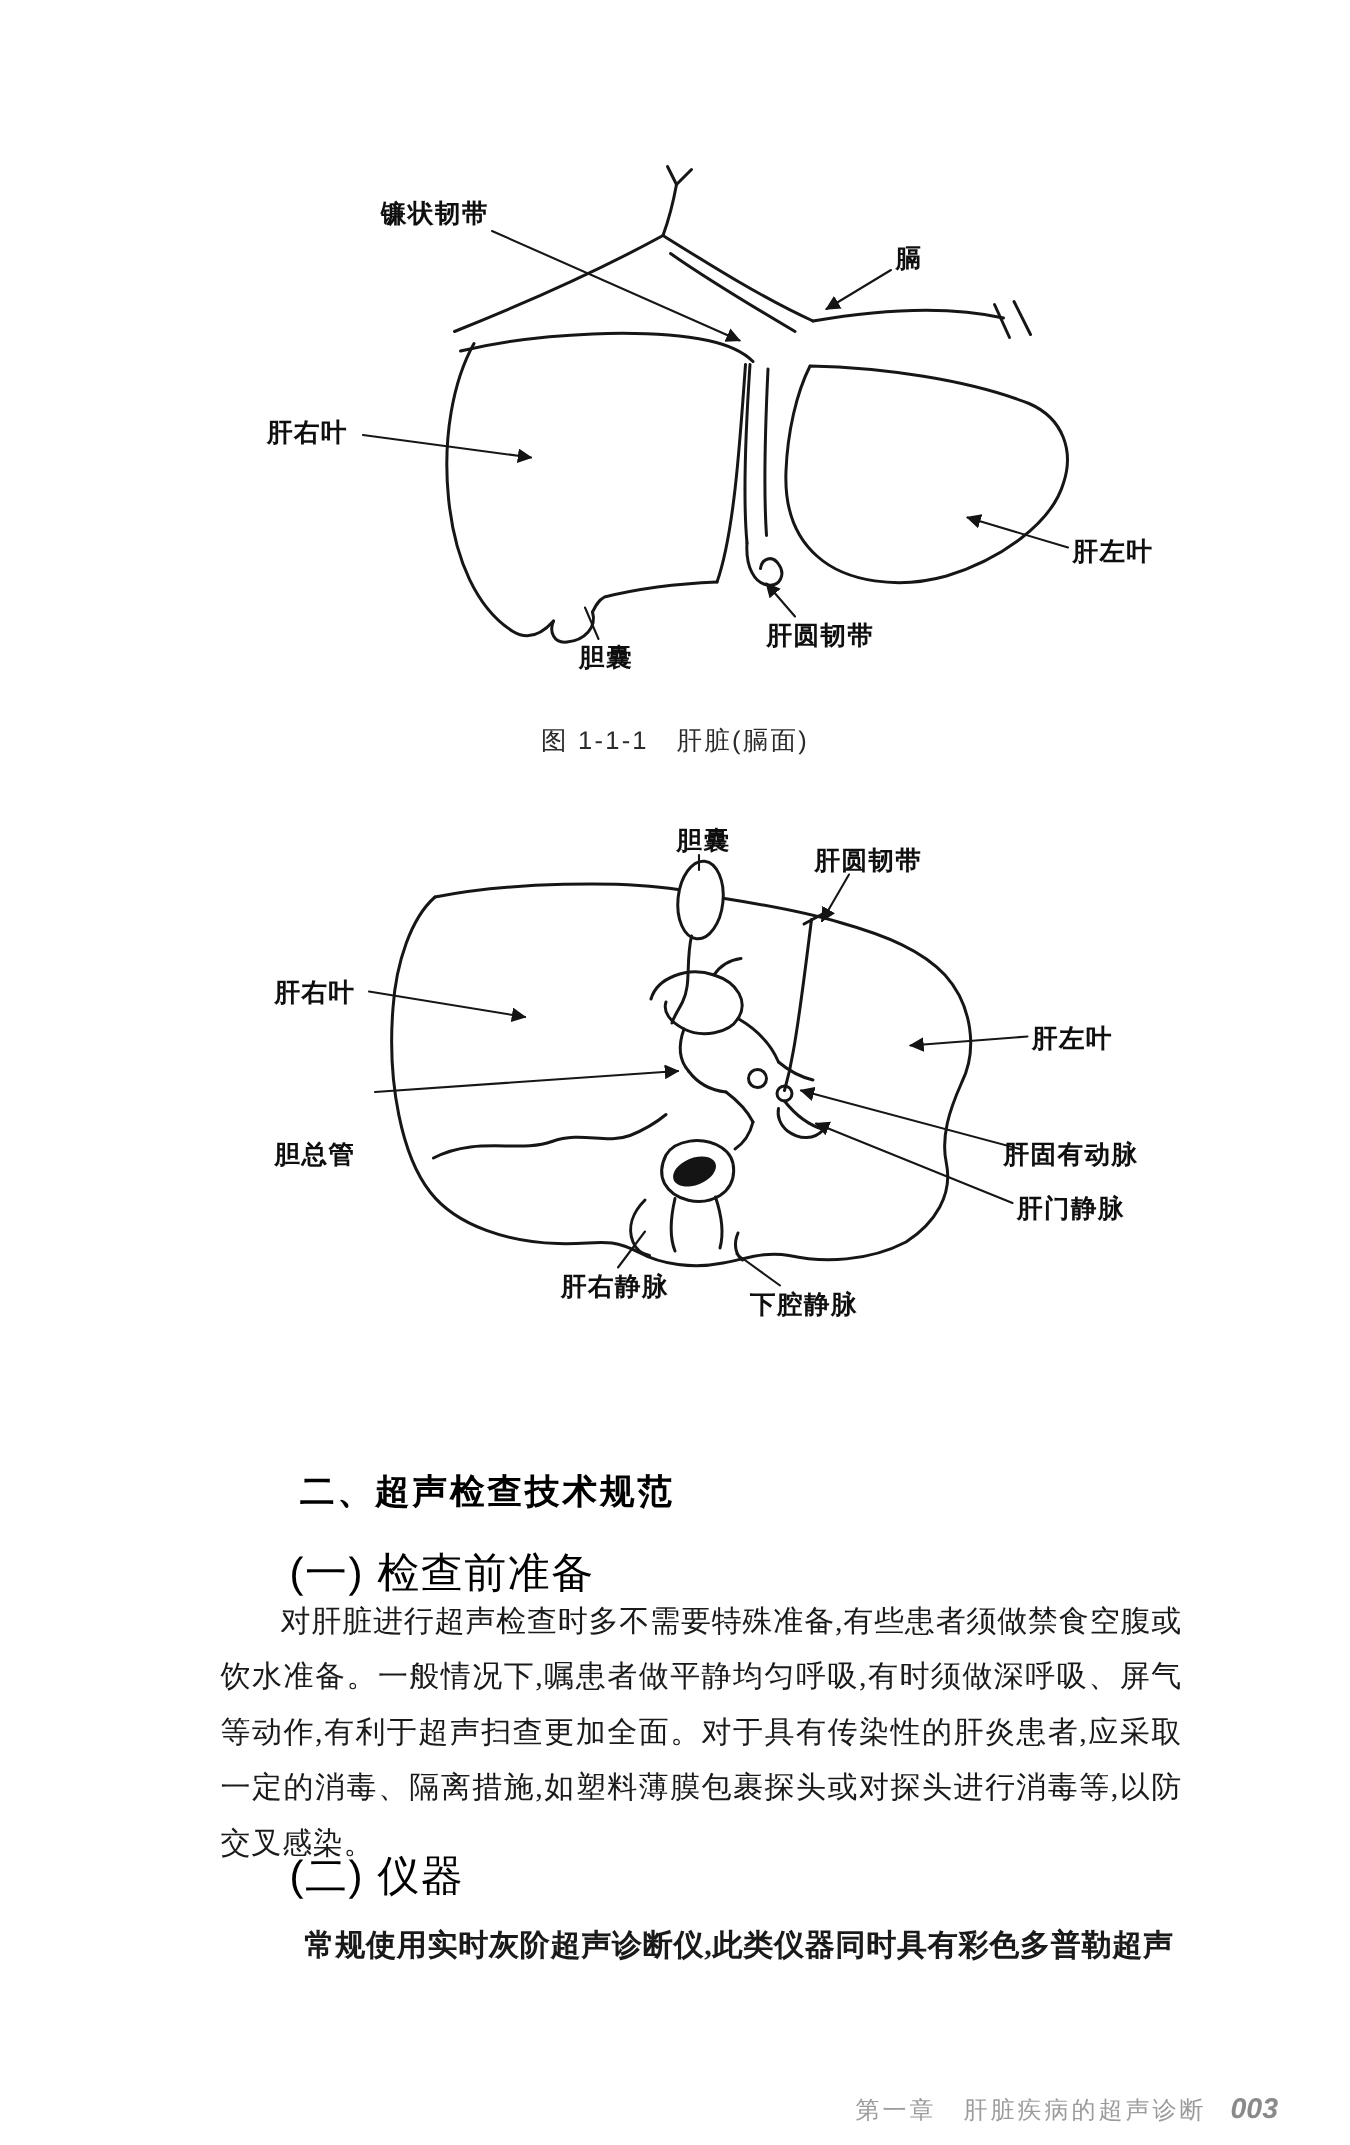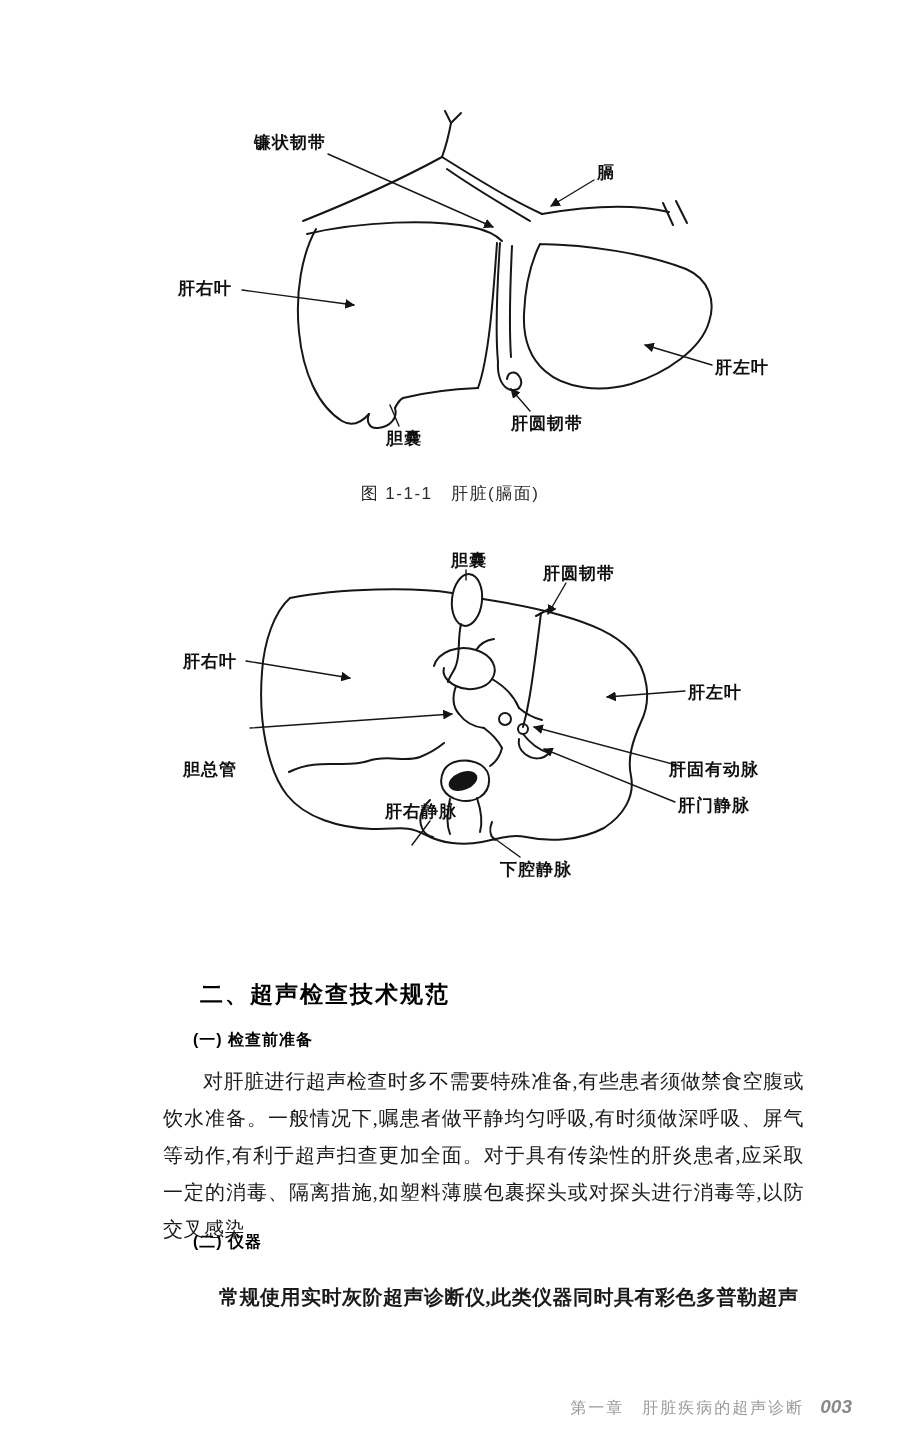--- a/index.html
+++ b/index.html
@@ -49,29 +49,29 @@
     top: 979px;
     font-size: 23px;
     font-weight: bold;
     letter-spacing: 2px;
     color: #000;
     font-family: "Liberation Sans", sans-serif;
   }
   .subheading {
     position: absolute;
     left: 193px;
-    font-size: 16px;
-    font-weight: bold;
+    font-size: 28px;
+    font-weight: normal;
     letter-spacing: 1px;
     color: #000;
     font-family: "Liberation Sans", sans-serif;
   }
   .para {
     position: absolute;
-    left: 163px;
+    left: 147px;
     width: 641px;
     font-size: 20px;
     line-height: 37px;
     text-align: justify;
     text-indent: 2em;
     letter-spacing: 0.5px;
     color: #1a1a1a;
     font-family: "Liberation Serif", serif;
   }
   .footer {
@@ -193,21 +193,21 @@
 
   <div class="caption" style="top:482px;">图 1-1-1　肝脏(膈面)</div>
 
   <div class="fig-label" style="left:451px; top:549px;">胆囊</div>
   <div class="fig-label" style="left:543px; top:562px;">肝圆韧带</div>
   <div class="fig-label" style="left:183px; top:650px;">肝右叶</div>
   <div class="fig-label" style="left:688px; top:681px;">肝左叶</div>
   <div class="fig-label" style="left:183px; top:718px;margin-top:40px;">胆总管</div>
   <div class="fig-label" style="left:669px; top:758px;">肝固有动脉</div>
   <div class="fig-label" style="left:678px; top:794px;">肝门静脉</div>
-  <div class="fig-label" style="left:374px; top:800px;margin-left:11px;">肝右静脉</div>
+  <div class="fig-label" style="left:374px; top:846px;">肝右静脉</div>
   <div class="fig-label" style="left:500px; top:858px;">下腔静脉</div>
 
 
   <h2 class="section-heading" style="margin:0;">二、超声检查技术规范</h2>
   <h3 class="subheading" style="top:1030px; margin:0;">(一) 检查前准备</h3>
   <p class="para" style="top:1063px; margin:0;">对肝脏进行超声检查时多不需要特殊准备,有些患者须做禁食空腹或饮水准备。一般情况下,嘱患者做平静均匀呼吸,有时须做深呼吸、屏气等动作,有利于超声扫查更加全面。对于具有传染性的肝炎患者,应采取一定的消毒、隔离措施,如塑料薄膜包裹探头或对探头进行消毒等,以防交叉感染。</p>
   <h3 class="subheading" style="top:1232px; margin:0;">(二) 仪器</h3>
   <p class="para" style="top:1263px; margin:16px;font-weight:bold;">常规使用实时灰阶超声诊断仪,此类仪器同时具有彩色多普勒超声</p>
 
   <div class="footer">

